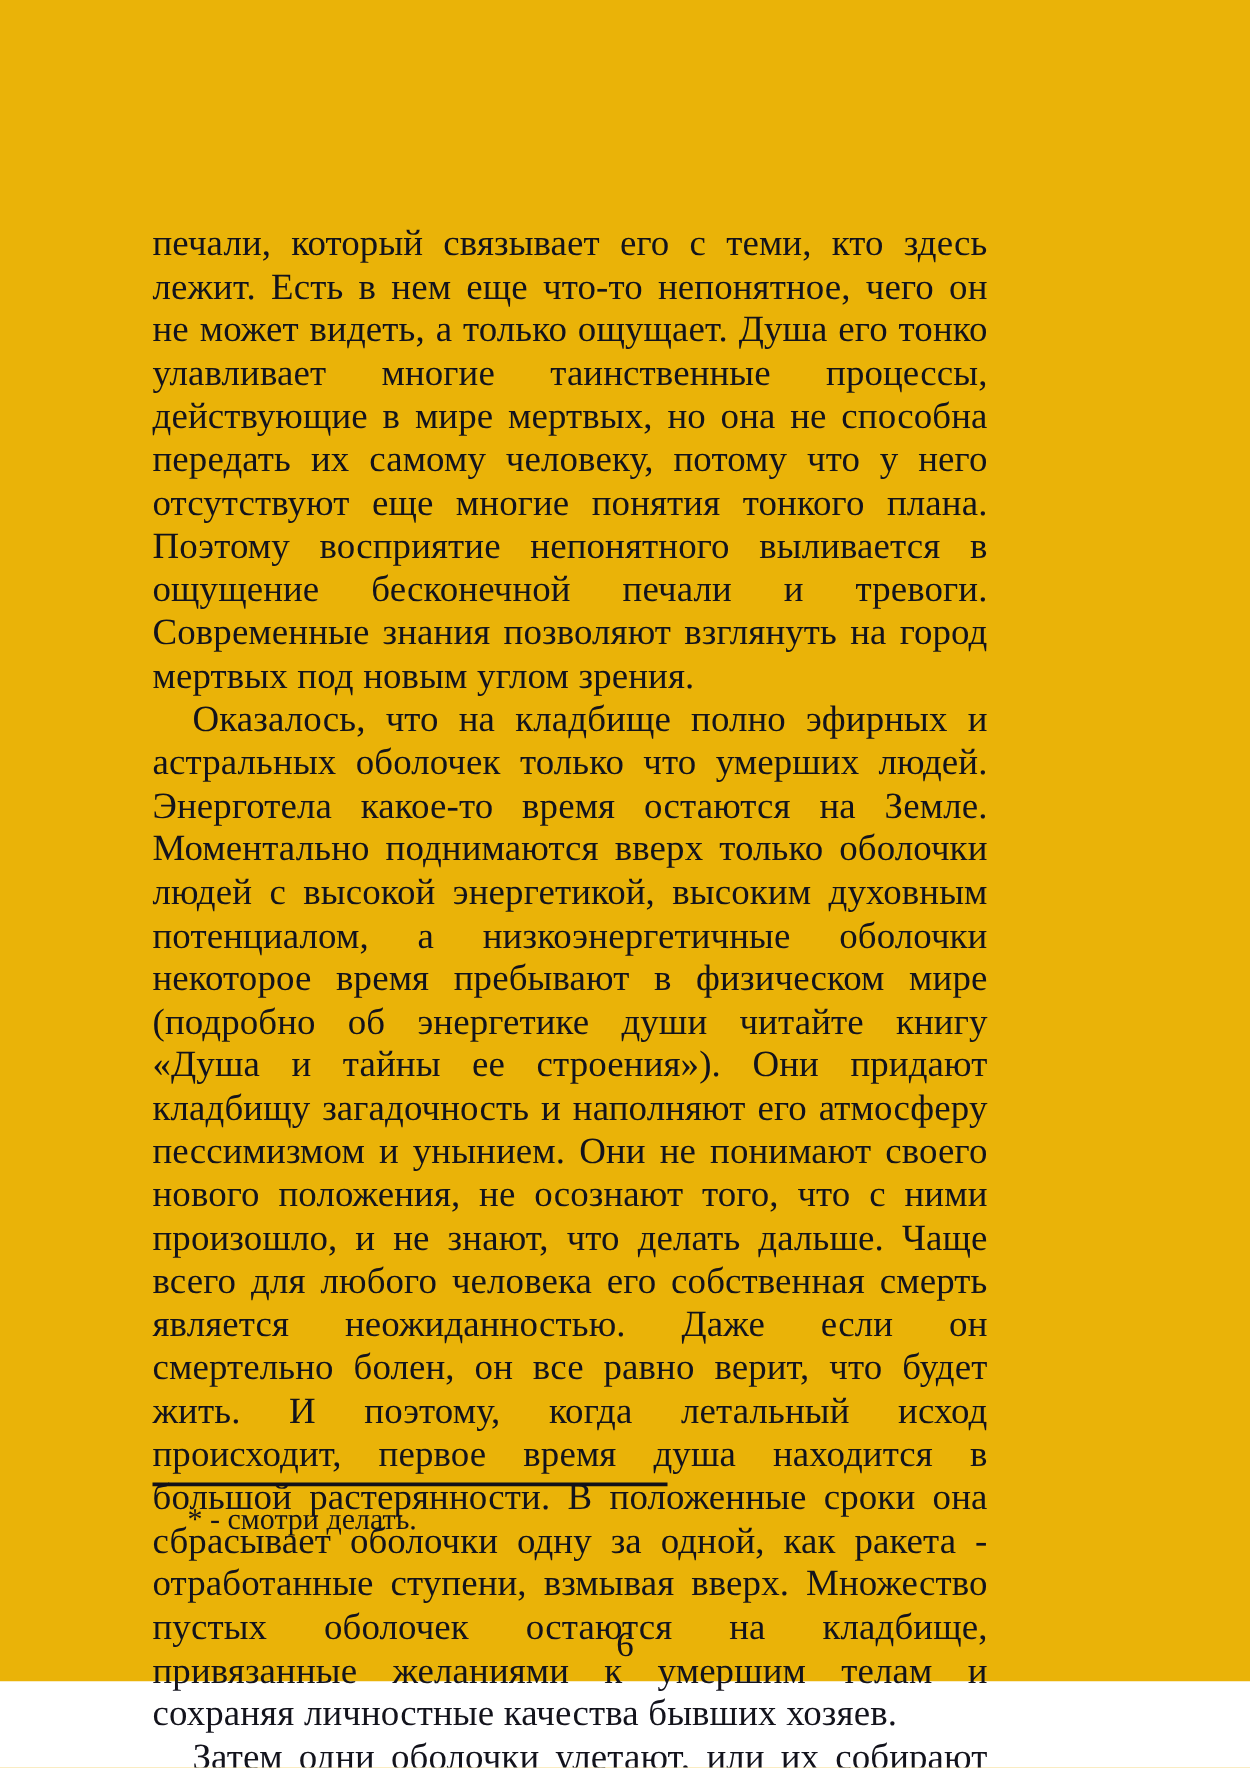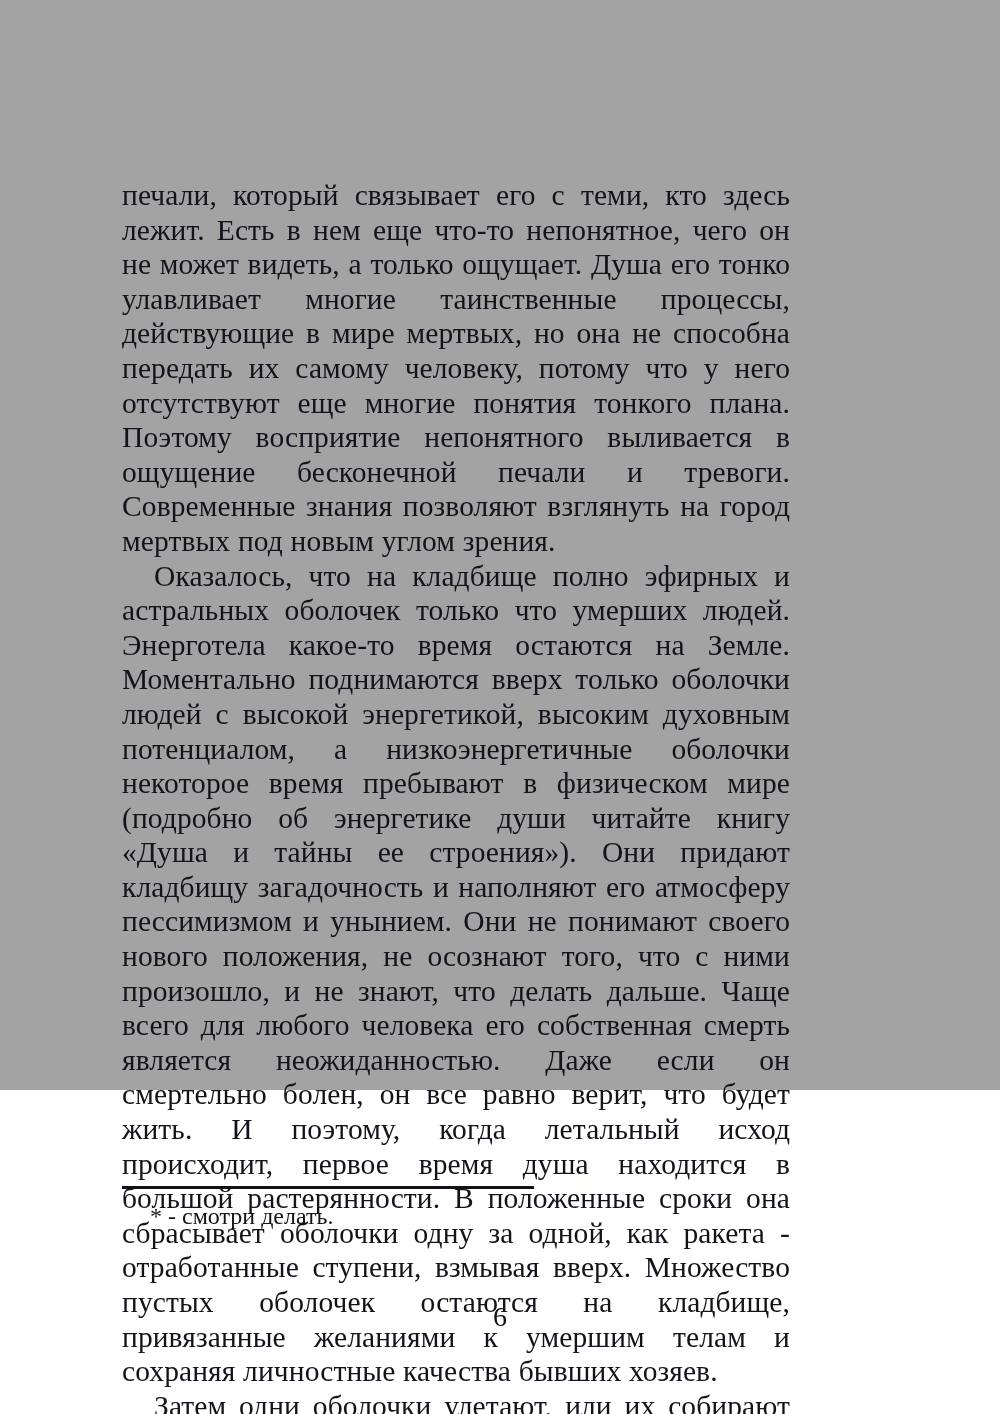--- a/index.html
+++ b/index.html
@@ -13,22 +13,22 @@
     height: 1414px;
     overflow: hidden;
     font-family: "Liberation Serif", "DejaVu Serif", serif;
     color: #13131c;
     -webkit-font-smoothing: antialiased;
   }
 
   .page {
     position: relative;
     width: 1000px;
-    height: 1090px;
-    background: #a3a3a3;
+    height: 1345px;
+    background: #eab308;
     box-sizing: border-box;
   }
 
   
   .text-column {
     position: absolute;
     left: 122px;
     top: 178px;
     width: 668px;
   }

